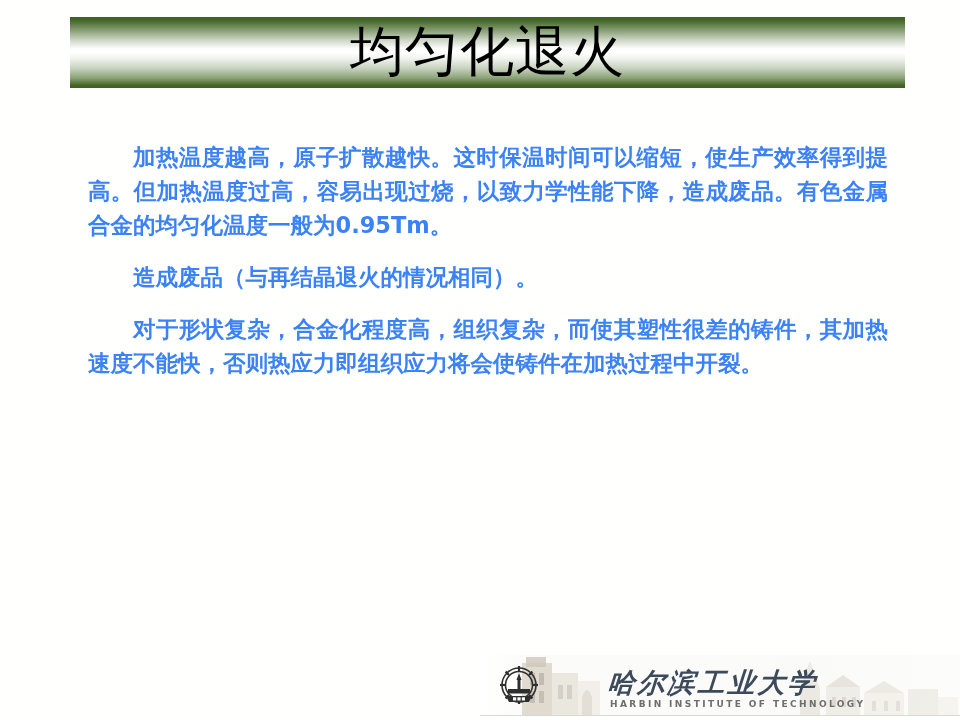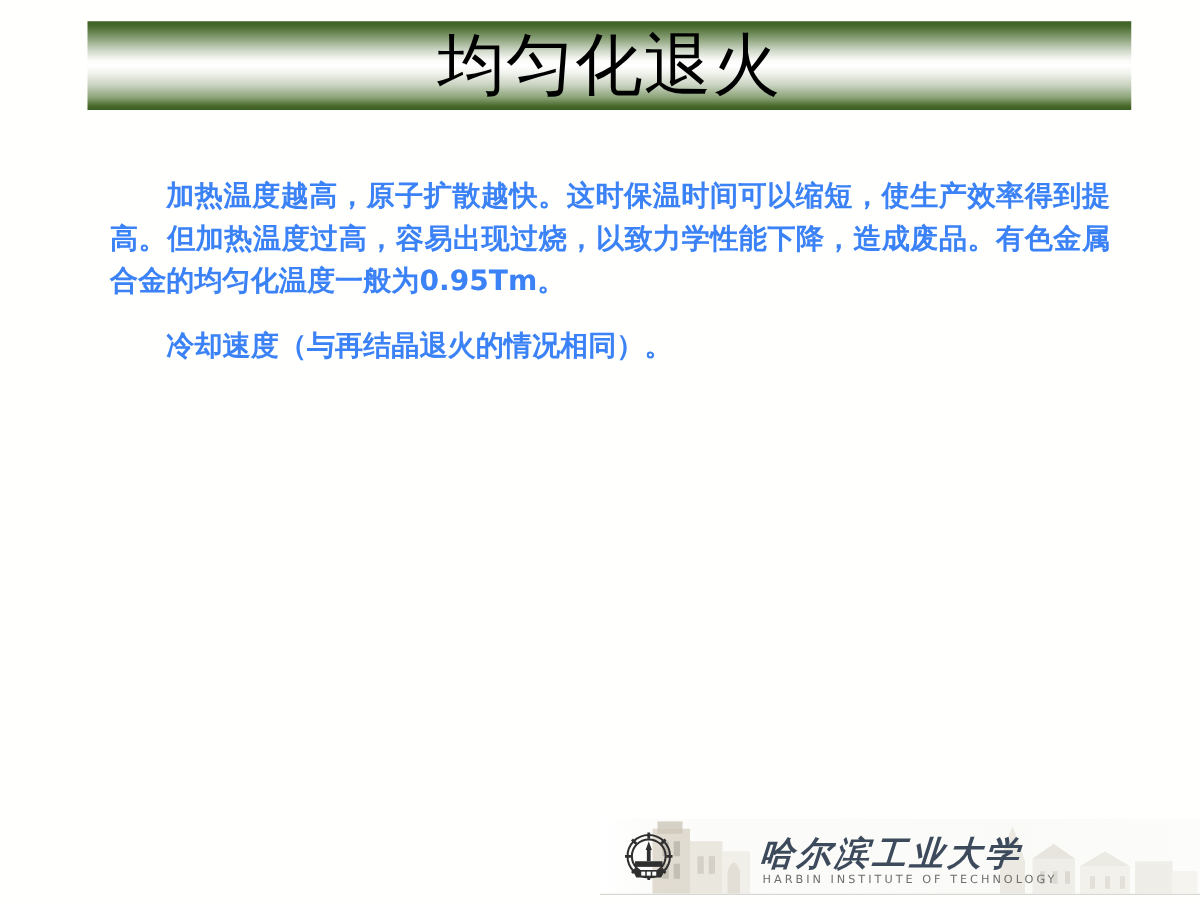--- a/index.html
+++ b/index.html
@@ -145,21 +145,21 @@
     letter-spacing: 3px;
     white-space: nowrap;
     transform: skewX(-4deg);
   }
   .hit-en {
     position: absolute;
     left: 130px;
     top: 44px;
     font-family: "DejaVu Sans", "Liberation Sans", sans-serif;
     font-size: 9px;
-    font-weight: normal;
+    font-weight: bold;
     color: #6e6e6e;
     letter-spacing: 2.4px;
     white-space: nowrap;
   }
   .footer-rule {
     position: absolute;
     left: 0px;
     top: 60px;
     width: 480px;
     height: 1px;
@@ -170,21 +170,22 @@
 <body>
 
 <div class="slide">
 
   <div class="title-banner">
     <span class="title-text">均匀化退火</span>
   </div>
 
   <div class="body-block">
     <p class="para">加热温度越高，原子扩散越快。这时保温时间可以缩短，使生产效率得到提高。但加热温度过高，容易出现过烧，以致力学性能下降，造成废品。有色金属合金的均匀化温度一般为0.95Tm。</p>
-    <p class="para">冷却速度（与再结晶退火的情况相同）。</p>
+    <p class="para">造成废品（与再结晶退火的情况相同）。</p>
+    <p class="para">对于形状复杂，合金化程度高，组织复杂，而使其塑性很差的铸件，其加热速度不能快，否则热应力即组织应力将会使铸件在加热过程中开裂。</p>
   </div>
 
   <div class="footer">
 
     <div class="footer-wash"></div>
 
     <svg class="bld-left" viewBox="0 0 110 58">
       <rect x="20" y="6" width="30" height="52" fill="#b9ac95" opacity="0.75"></rect>
       <rect x="24" y="0" width="20" height="10" fill="#a89b84" opacity="0.8"></rect>
       <rect x="50" y="16" width="26" height="42" fill="#cfc6b4" opacity="0.7"></rect>

